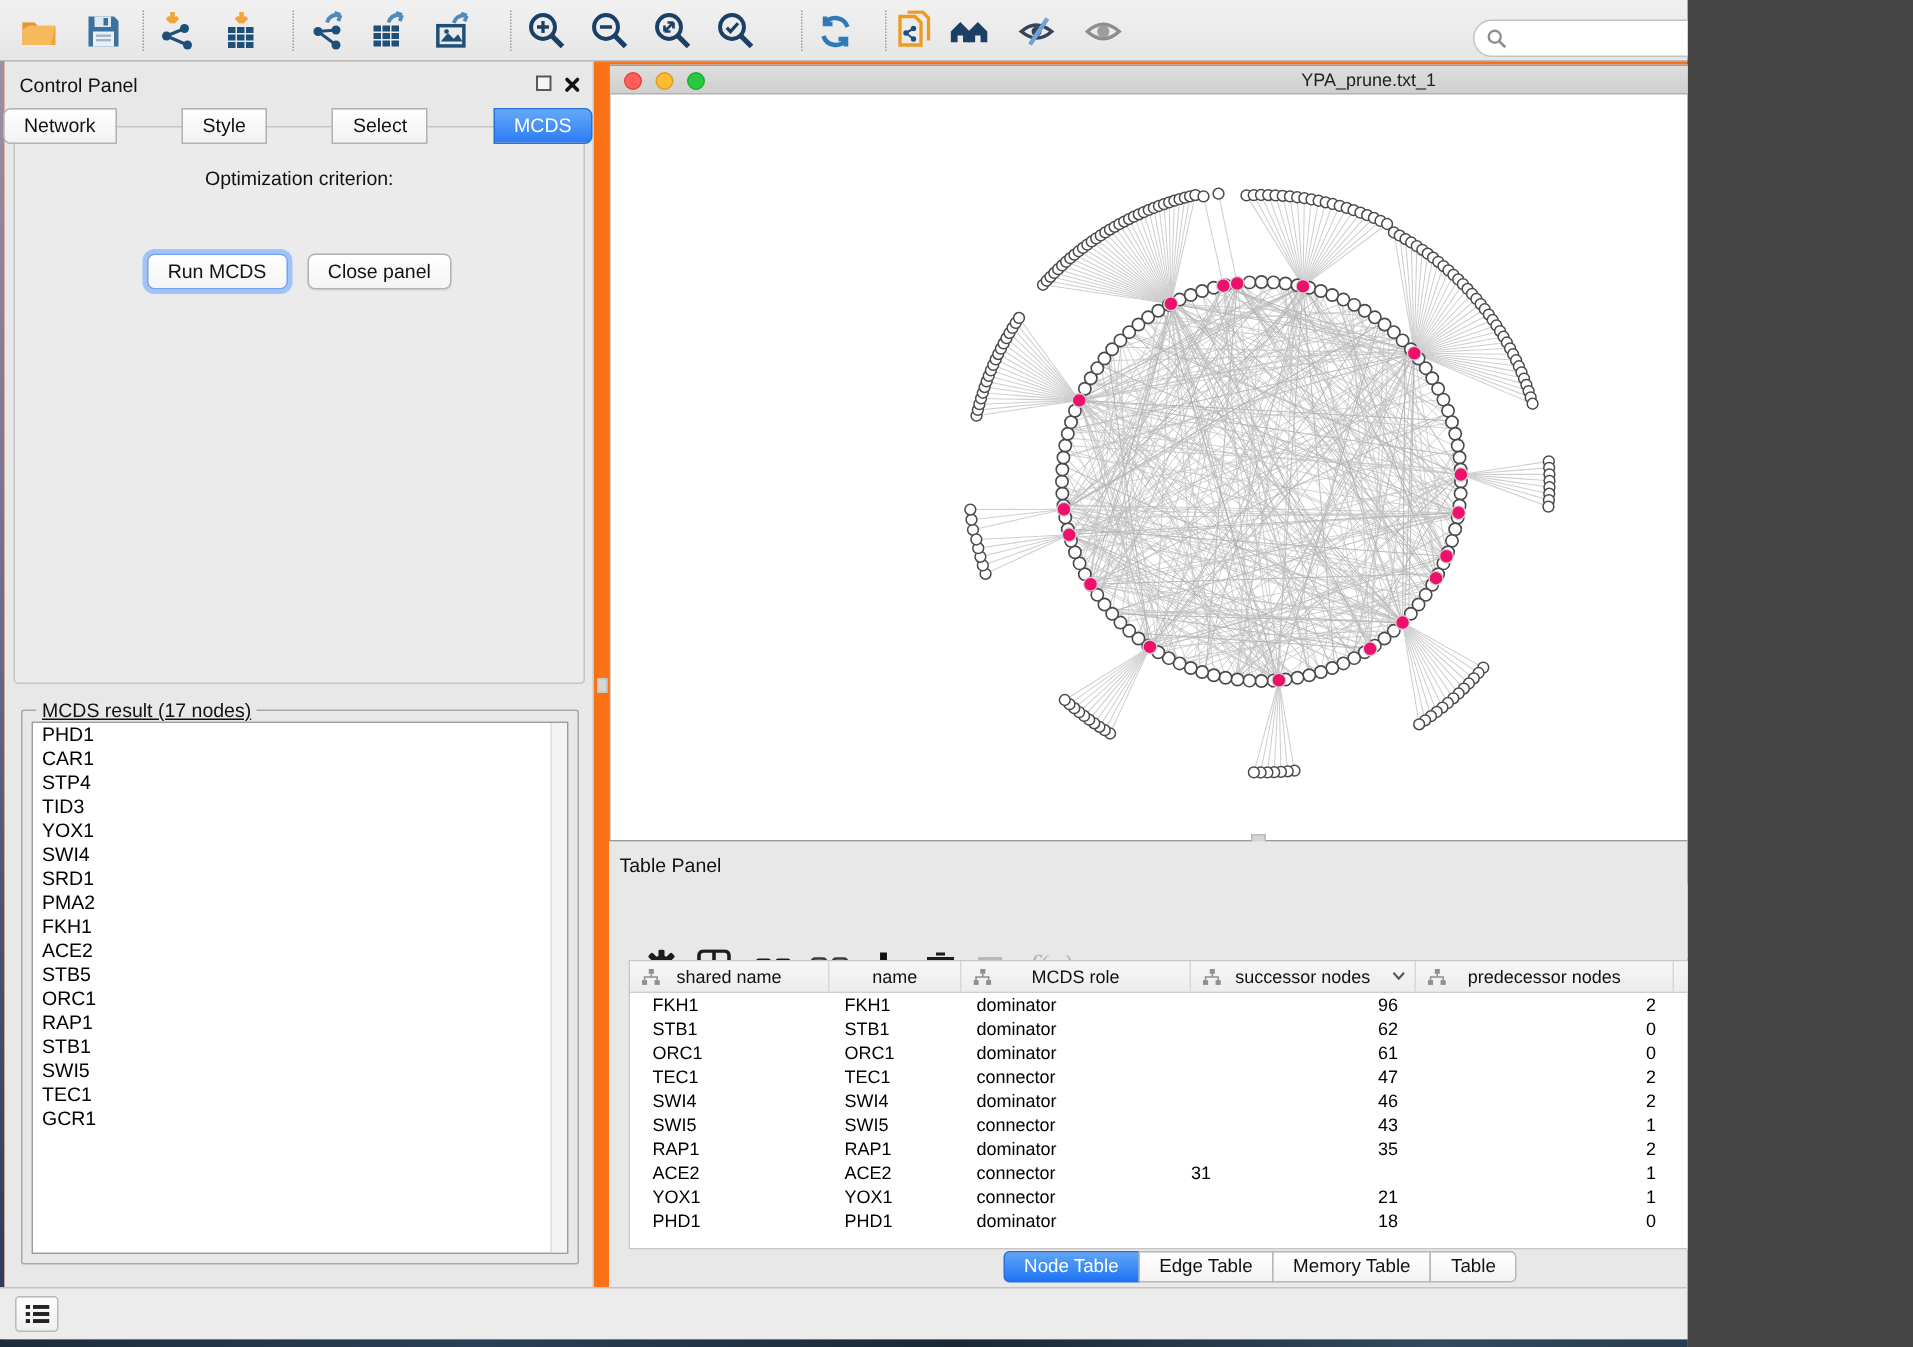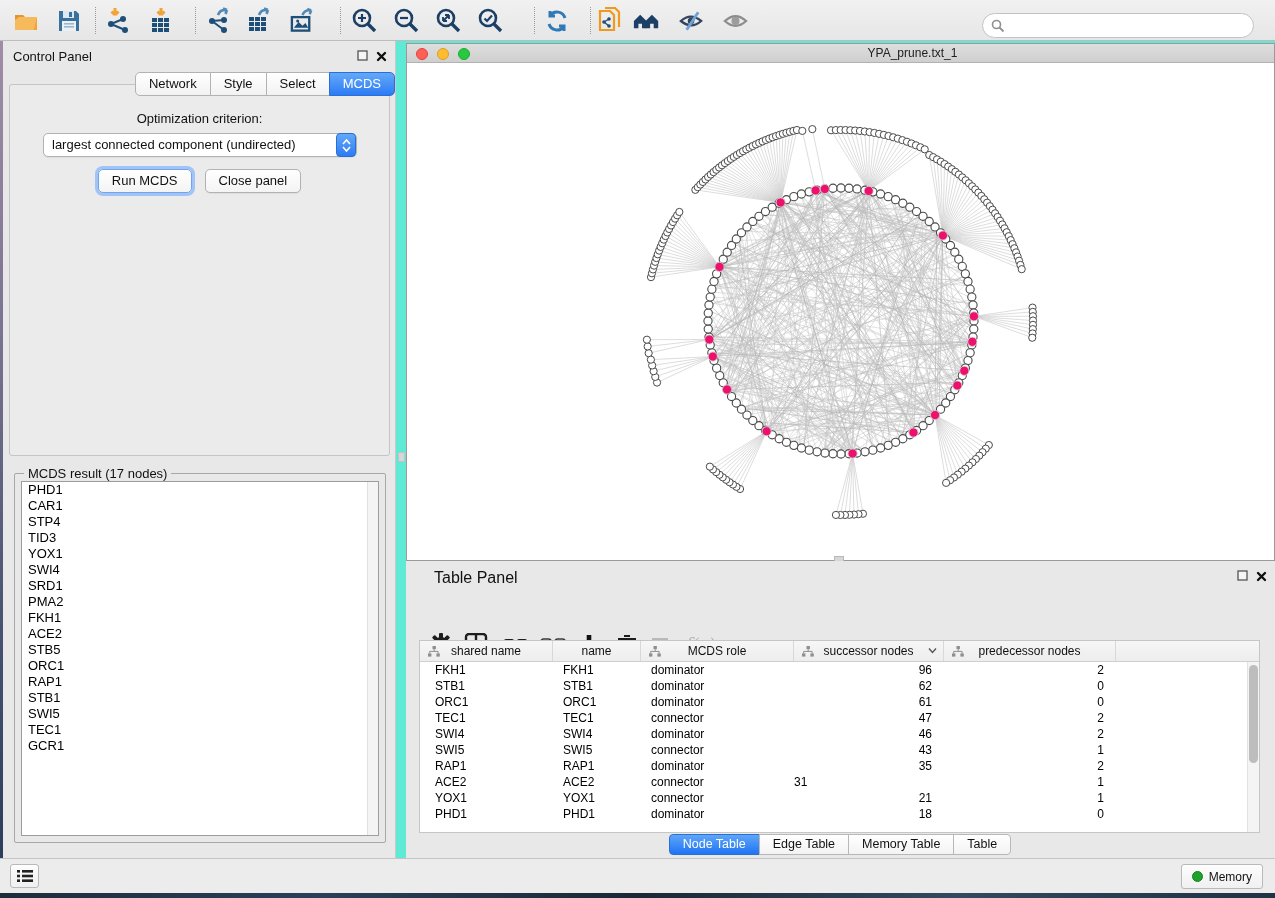--- a/index.html
+++ b/index.html
@@ -1,38 +1,38 @@
 <!DOCTYPE html>
 <html><head>
 <meta charset="utf-8">
 <style>
   * { margin:0; padding:0; box-sizing:border-box; }
   body { font-family:"Liberation Sans", sans-serif; background:#444; }
-  .screen { position:relative; width:1275px; height:898px; overflow:hidden; background:#5eead4; }
+  .screen { position:relative; width:1125px; height:898px; overflow:hidden; background:#f97316; }
 
   
   .toolbar { position:absolute; left:0; top:0; width:1275px; height:41px;
     background:linear-gradient(#f1f1f1,#e6e6e6); border-bottom:1px solid #bcbcbc; }
   .tb-icon { position:absolute; top:7px; width:27px; height:27px; display:flex; align-items:center; justify-content:center; }
   .tb-sep { position:absolute; top:7px; height:27px; border-left:1px dotted #9a9a9a; }
   .searchbox { position:absolute; left:982px; top:13px; width:272px; height:25px; background:#fff;
     border:1px solid #c3c3c3; border-radius:13px; display:flex; align-items:center; padding-left:8px; }
   .searchbox input { border:none; outline:none; flex:1; font-size:12px; background:transparent; font-family:"Liberation Sans",sans-serif; }
 
   
   .wall-left { position:absolute; left:0; top:41px; width:3px; height:852px;
     background:linear-gradient(#a08da6,#7b7492,#4a5572,#273a58); }
   .wall-bottom { position:absolute; left:0; top:893px; width:1275px; height:5px;
     background:linear-gradient(90deg,#1d2c3c,#2a4058,#1a2836,#32495f,#203244); }
 
   
   .control-panel { position:absolute; left:3px; top:41px; width:393px; height:817px; background:#e8e8e8; border-right:1px solid #c9c9c9; }
   .cp-title { position:absolute; left:10px; top:8px; font-size:13px; color:#111; }
   .win-btns { position:absolute; right:8px; top:9px; display:flex; gap:7px; align-items:center; }
-  .cp-tabs { position:absolute; left:0; top:31px; width:100%; display:flex; justify-content:flex-end; z-index:2; }
+  .cp-tabs { position:absolute; left:0; top:31px; width:100%; display:flex; justify-content:space-between; z-index:2; }
   .cp-tab { padding:3px 13px 4px; font-size:13px; color:#111; background:linear-gradient(#ffffff,#f2f2f2);
     border:1px solid #b2b2b2; margin-left:-1px; cursor:default; }
   .cp-tab:first-child { border-radius:5px 0 0 5px; }
   .cp-tab:last-child { border-radius:0 5px 5px 0; }
   .cp-tab.active { background:linear-gradient(#64a9f8,#2c7bf5); color:#fff; border-color:#2a6fd4; }
   .cp-pane { position:absolute; left:6px; top:43px; width:381px; height:372px; background:#ebebeb;
     border:1px solid #c5c5c5; border-radius:3px; }
   .opt-label { position:absolute; left:0; top:26px; width:100%; text-align:center; font-size:13px; color:#111; }
   .mac-select { position:absolute; left:33px; top:48px; width:314px; height:24px; background:#fff;
     border:1px solid #b2b2b2; border-radius:5px; font-size:13px; line-height:22px; padding-left:8px; color:#111;
@@ -41,21 +41,21 @@
     background:linear-gradient(#63a8f8,#2d7bf5); border-radius:4px; border:1px solid #2a6fd4;
     display:flex; flex-direction:column; align-items:center; justify-content:center; gap:1px; }
   .btn-row { position:absolute; left:0; top:84px; width:100%; display:flex; justify-content:center; gap:13px; }
   .mac-btn { background:linear-gradient(#ffffff,#f4f4f4); border:1px solid #b2b2b2; border-radius:5px;
     font-size:13px; color:#111; padding:3px 13px 4px; font-family:"Liberation Sans",sans-serif;
     box-shadow:0 1px 1px rgba(0,0,0,.06); }
   .focus-ring { box-shadow:0 0 0 3px rgba(84,157,255,.5); border-color:#74a2ec; }
 
   .mcds-group { position:absolute; left:11px; top:432px; width:372px; height:370px;
     border:1px solid #a8a8a8; border-radius:2px; }
-  .mcds-legend { position:absolute; left:9px; top:-8px; background:#e8e8e8; padding:0 4px; font-size:13px; color:#111; }
+  .mcds-legend { position:absolute; left:9px; top:-8px; background:#e8e8e8; padding:0 4px; font-size:13px; color:#111;text-decoration:underline; }
   .mcds-list { position:absolute; left:6px; top:7px; right:6px; bottom:6px; background:#fff;
     border:1px solid #9d9d9d; overflow:hidden; }
   .mcds-item { font-size:13px; line-height:16px; padding-left:6px; color:#000; }
   .mcds-scroll { position:absolute; right:0; top:0; bottom:0; width:11px; background:#f4f4f4; border-left:1px solid #e0e0e0; }
 
   
   .net-window { position:absolute; left:406px; top:43px; width:869px; height:518px;
     border:1px solid #9a9a9a; background:#fff; }
   .net-titlebar { position:absolute; left:0; top:0; width:100%; height:19px;
     background:linear-gradient(#dedede,#cfcfcf); border-bottom:1px solid #b2b2b2; }
@@ -64,21 +64,21 @@
   .net-title { position:absolute; left:50%; top:2px; transform:translateX(-50%); margin-left:72px;
     font-size:12px; color:#222; }
   .net-canvas { position:absolute; left:0; top:19px; }
 
   
   .grip-h { position:absolute; left:834px; top:556px; width:10px; height:7px; background:#d6d6d6; border:1px solid #b9b9b9; }
   .grip-v { position:absolute; left:398px; top:452px; width:7px; height:10px; background:#d6d6d6; border:1px solid #c2c2c2; }
 
   
   .table-panel { position:absolute; left:406px; top:561px; width:869px; height:297px; background:#e8e8e8; }
-  .tp-title { position:absolute; left:28px; top:8px; font-size:16px; color:#111; }
+  .tp-title { position:absolute; left:7px; top:8px; font-size:13px; color:#111; }
   .tp-toolbar { position:absolute; left:8px; top:28px; right:8px; height:50px; background:#e8e8e8; }
   .tp-ico { position:absolute; top:12px; height:26px; display:flex; align-items:center; justify-content:center;margin-top:30px; }
   .fx { font-family:"DejaVu Serif", serif; font-style:italic; font-size:17px; color:#b3b3b3; }
   .tbl { position:absolute; left:13px; top:79px; width:841px; height:193px; background:#fff; border:1px solid #c6c6c6; }
   .tbl-header { display:flex; height:21px; background:linear-gradient(#f6f6f6,#ededed); border-bottom:1px solid #cfcfcf; }
   .hcell { position:relative; border-right:1px solid #d8d8d8; display:flex; align-items:center; justify-content:center;
     font-size:12px; color:#111; }
   .hcell .tree { position:absolute; left:8px; top:5px; }
   .hcell .sort { position:absolute; right:6px; top:6px; }
   .trow { display:flex; height:16px; align-items:center; font-size:12px; color:#000; }
@@ -271,31 +271,20 @@
         </svg>
     </div>
     <div class="cp-tabs">
         <div class="cp-tab">Network</div>
         <div class="cp-tab">Style</div>
         <div class="cp-tab">Select</div>
         <div class="cp-tab active">MCDS</div>
       </div>
     <div class="cp-pane">
       <div class="opt-label">Optimization criterion:</div>
-      <div class="mac-select">
-        <span>largest connected component (undirected)</span>
-        <span class="stepper">
-          <svg width="9" height="6" viewBox="0 0 9 6">
-              <path d="M1 5 L4.5 1 L8 5" fill="none" stroke="#fff" stroke-width="1.6"></path>
-            </svg>
-          <svg width="9" height="6" viewBox="0 0 9 6">
-              <path d="M1 1 L4.5 5 L8 1" fill="none" stroke="#fff" stroke-width="1.6"></path>
-            </svg>
-        </span>
-      </div>
       <div class="btn-row">
         <button class="mac-btn focus-ring">Run MCDS</button>
         <button class="mac-btn">Close panel</button>
       </div>
     </div>
     <div class="mcds-group">
       <div class="mcds-legend">MCDS result (17 nodes)</div>
       <div class="mcds-list">
         <div>
             <div class="mcds-item">PHD1</div>

